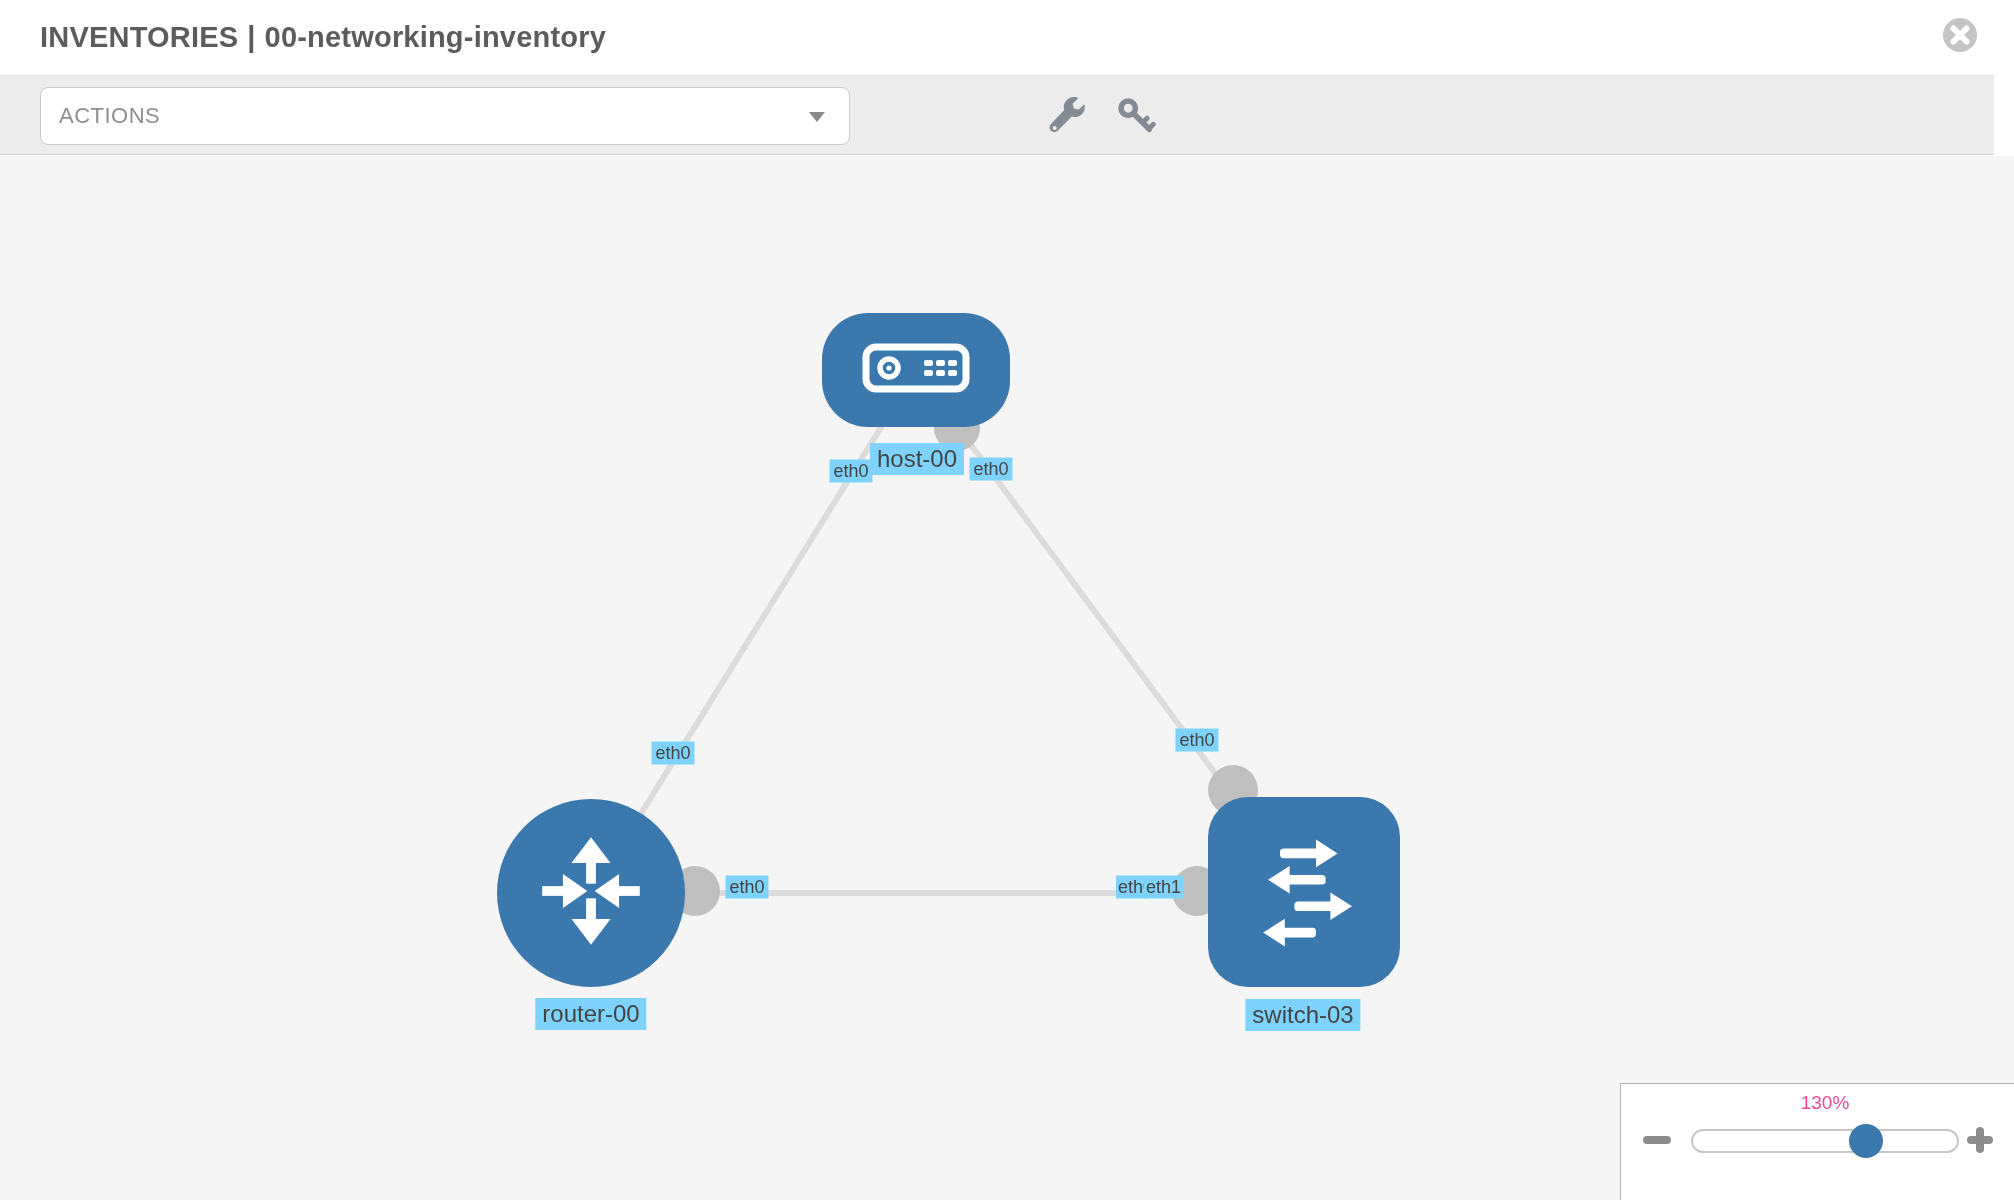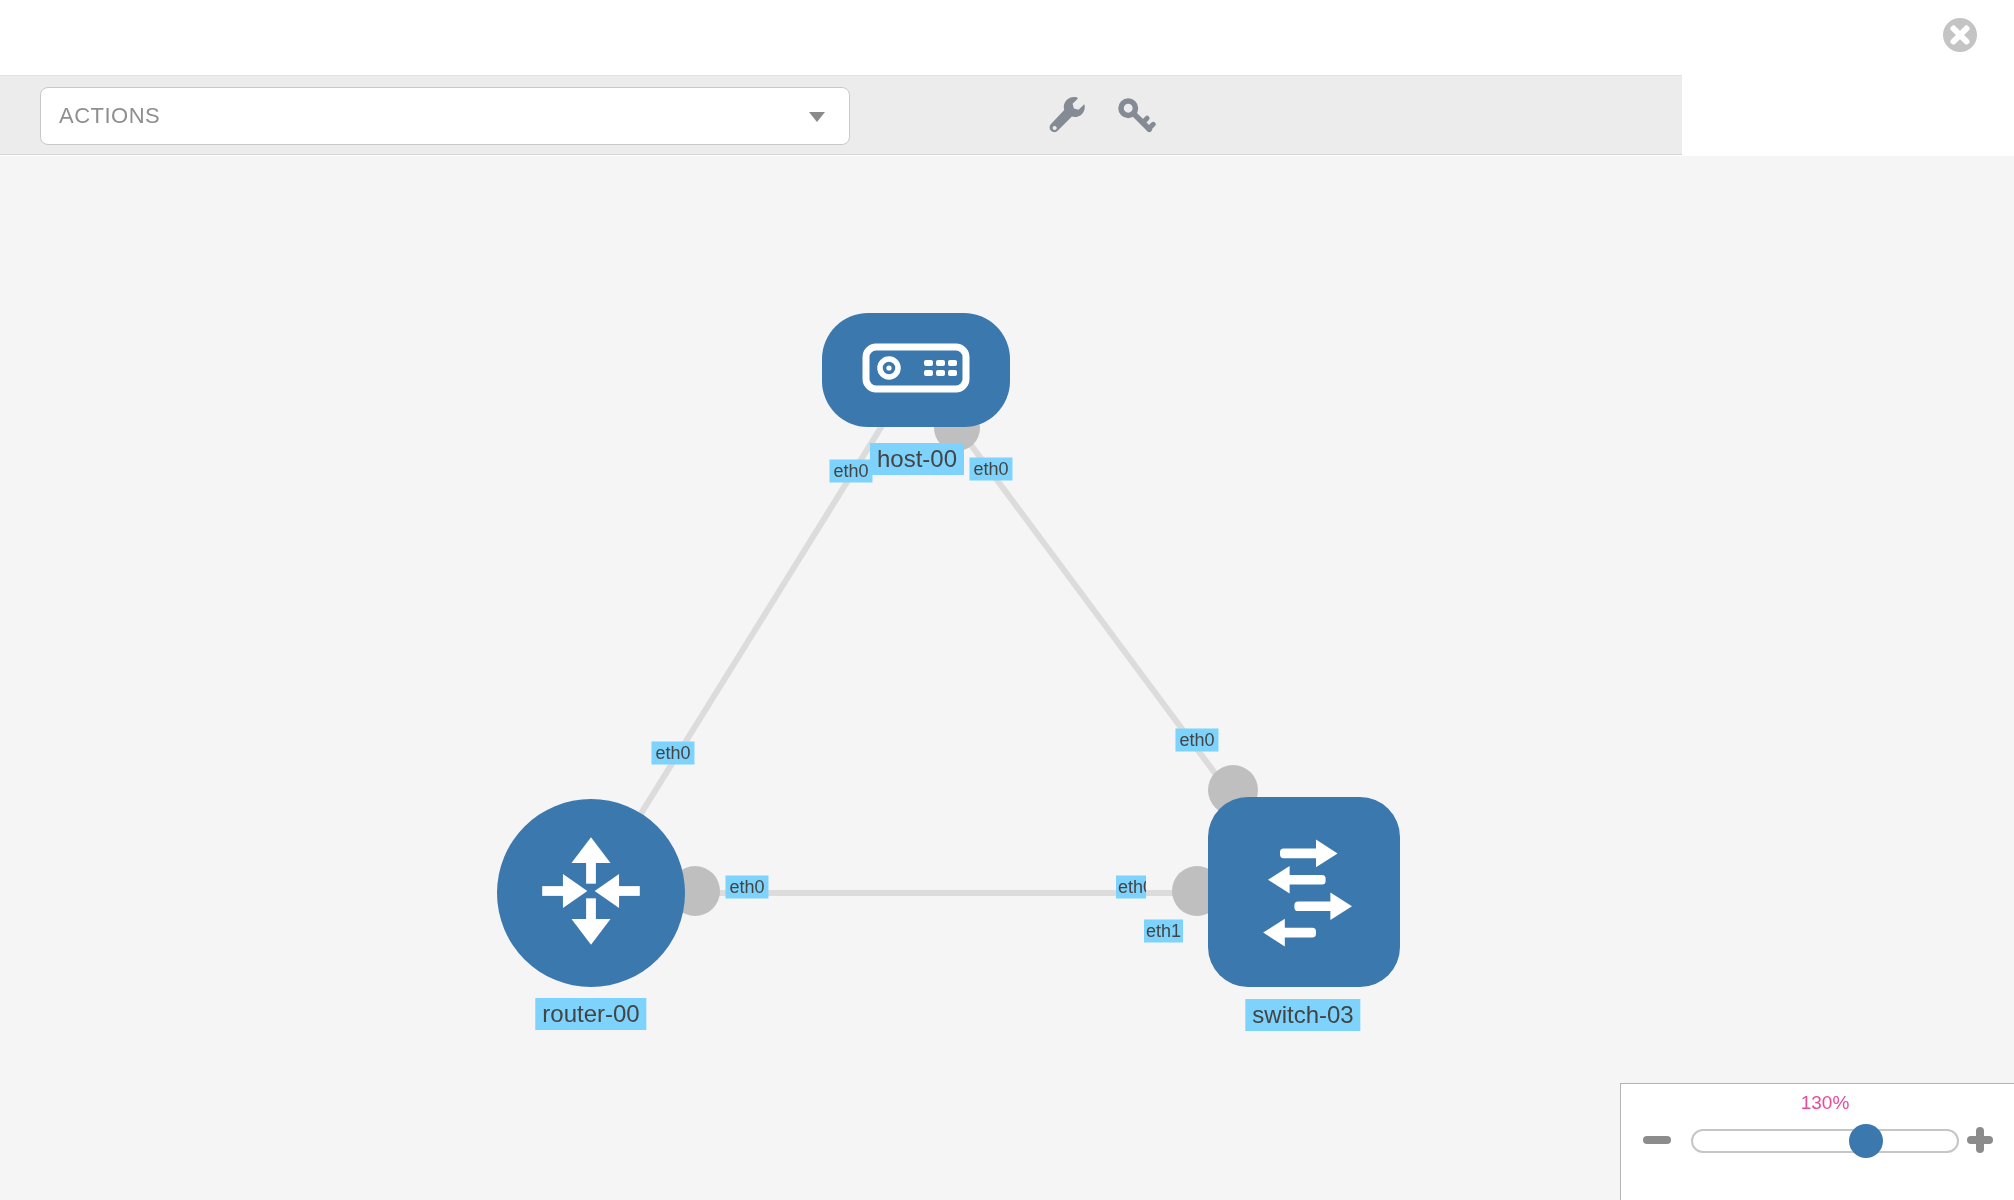--- a/index.html
+++ b/index.html
@@ -11,21 +11,21 @@
   .header { position:absolute; left:0; top:0; width:2014px; height:75px;
             background:#ffffff; }
   .title { position:absolute; left:40px; top:0; height:75px; display:flex;
            align-items:center; font-size:29px; font-weight:bold; color:#5c5c5c;
            letter-spacing:.2px; }
   .title span { margin-right:9px; }
   .close-btn { position:absolute; left:1942px; top:17px; width:36px; height:36px;
                border:none; background:transparent; cursor:pointer; }
 
   
-  .toolbar { position:absolute; left:0; top:75px; width:1682px; height:80px;
+  .toolbar { position:absolute; left:0; top:75px; width:1994px; height:80px;
              background:#ececec; border-top:1px solid #e2e2e2;
              border-bottom:1px solid #d5d5d5; }
   .select-box { position:absolute; top:11px; height:58px; background:#fff;
                 border:1px solid #c9c9c9; border-radius:8px; display:flex;
                 align-items:center; cursor:pointer; }
   .select-box .ph { padding-left:18px; font-size:22px; color:#8f8f8f;
                     letter-spacing:.5px; }
   .caret { position:absolute; right:24px; top:24px; width:0; height:0;
            border-left:8px solid transparent; border-right:8px solid transparent;
            border-top:10px solid #8a8a8a; }
@@ -71,20 +71,25 @@
                 cursor:pointer; }
   .zoom-thumb { position:absolute; left:156px; top:-7px; width:34px; height:34px;
                 border-radius:50%; background:#3a78ae; cursor:grab; }
 </style>
 </head>
 <body>
 
 <div id="app">
 
   <div class="header">
+    <div class="title">
+      <span>INVENTORIES</span>
+      <span>|</span>
+      <span>00-networking-inventory</span>
+    </div>
     <button class="close-btn">
       <span>
         <svg width="36" height="36" viewBox="0 0 36 36">
           <circle cx="18" cy="18" r="17" fill="#c4c4c4"></circle>
           <path d="M11.5 11.5 L24.5 24.5 M24.5 11.5 L11.5 24.5" stroke="#ffffff" stroke-width="6" stroke-linecap="round"></path>
         </svg>
       </span>
     </button>
   </div>
 
@@ -180,21 +185,21 @@
     <div class="lbl node-lbl" style="left:917px; top:303px;">host-00</div>
     <div class="lbl node-lbl" style="left:591px; top:858px;text-align:center;">router-00</div>
     <div class="lbl node-lbl" style="left:1303px; top:859px;">switch-03</div>
 
     <div class="lbl if-lbl" style="left:851px; top:315px;">eth0</div>
     <div class="lbl if-lbl" style="left:991px; top:313px;">eth0</div>
     <div class="lbl if-lbl" style="left:673px; top:597px;">eth0</div>
     <div class="lbl if-lbl" style="left:747px; top:731px;">eth0</div>
     <div class="lbl if-lbl" style="left:1197px; top:584px;">eth0</div>
     <div class="lbl if-lbl-edge clip-30" style="left:1116px; top:731px; z-index:1;">eth0</div>
-    <div class="lbl if-lbl-edge" style="left:1144px; top:731px; z-index:2;margin-top:44px;">eth1</div>
+    <div class="lbl if-lbl-edge" style="left:1144px; top:731px; z-index:2;">eth1</div>
 
     <div class="zoom-panel">
       <div class="zoom-level">130%</div>
       <button class="zoom-minus"></button>
       <div class="zoom-track">
         <div class="zoom-thumb"></div>
       </div>
       <button class="zoom-plus">
         <span class="h"></span>
         <span class="v"></span>

